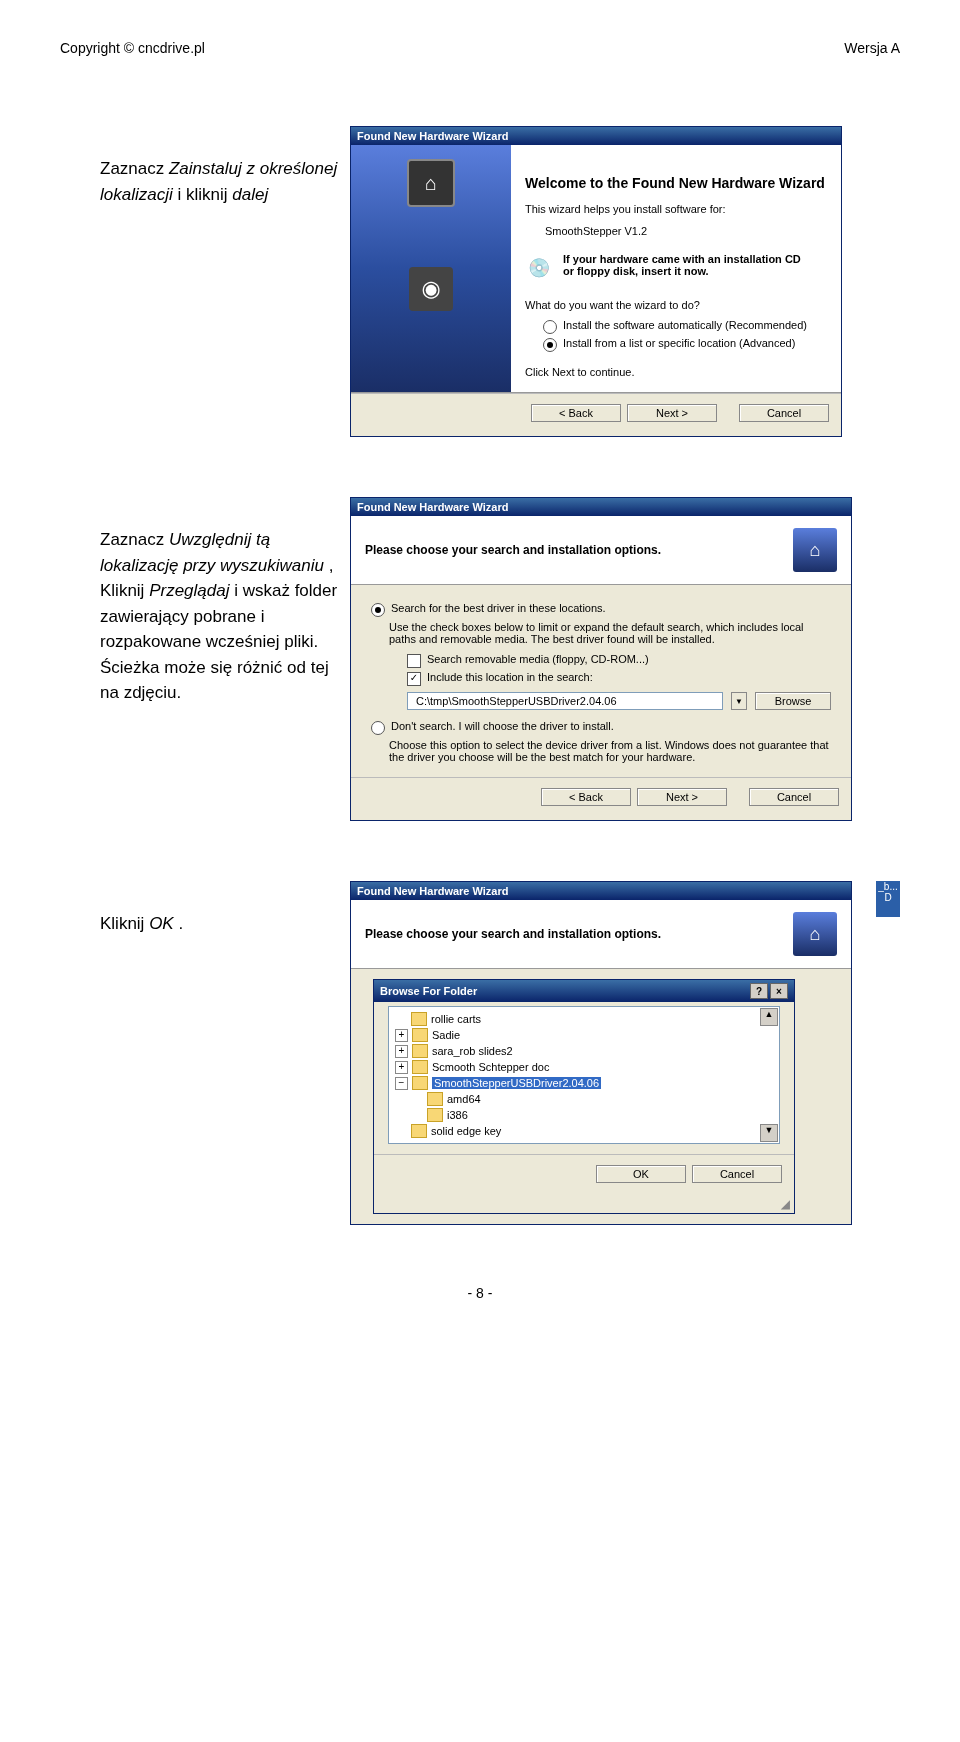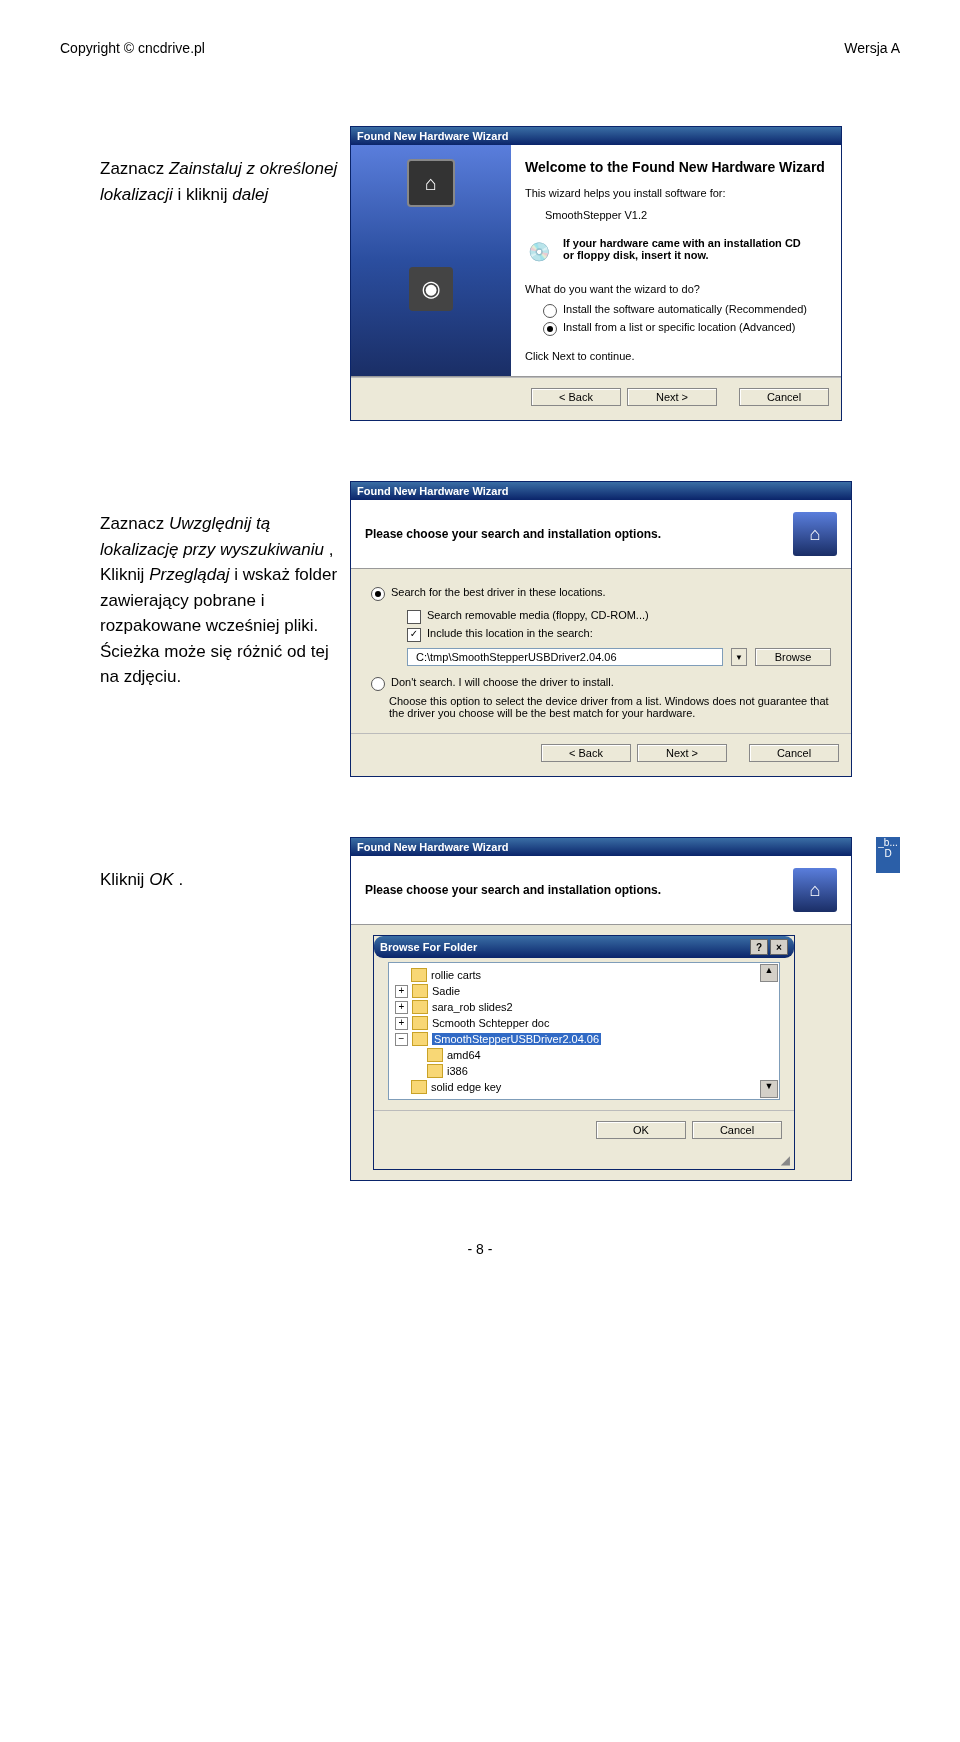--- a/index.html
+++ b/index.html
@@ -80,21 +80,21 @@
   .side-art .hw-icon2 {
     margin-top: 60px;
     width: 44px; height: 44px;
     background: #444;
     border-radius: 4px;
     display: flex; align-items:center; justify-content:center;
     color:#fff; font-size:22px;
   }
   .wizard-top .rhs {
     flex:1;
-    padding: 14px 14px 14px 14px;
+    padding: 30px 14px 14px 14px;
   }
   .wizard-top .rhs h3 {
     margin: 0 0 12px 0;
     font-size: 14px;
     font-weight: bold;
   }
   .wizard-main {
     padding: 14px 20px;
     background: #ECE9D8;
   }
@@ -168,21 +168,21 @@
   .sub-dialog {
     border:1px solid #0A246A;
     background:#ECE9D8;
     margin: 10px 10px 10px 22px;
     width: 420px;
   }
   .sub-dialog .sd-title {
     background: linear-gradient(#3a6ea5,#0A246A);
     color:#fff; font-weight:bold; font-size:11px;
     padding:3px 6px;
-    display:flex; justify-content:space-between; align-items:center;border-radius:9px;
+    display:flex; justify-content:space-between; align-items:center;
   }
   .sd-title .qx { display:flex; gap:2px; }
   .sd-title .qbtn { width:16px;height:14px;background:#d4d0c8;color:#000;border:1px solid #666;font-size:10px;display:flex;align-items:center;justify-content:center; }
   .tree {
     background:#fff; border:1px solid #7F9DB9;
     margin: 4px 14px 10px 14px;
     padding: 4px 2px;
     font-size:11px;
     max-height: 160px;
     overflow:hidden;
@@ -280,20 +280,21 @@
         <div class="xp-title">Found New Hardware Wizard</div>
         <div class="wizard-header-strip">
           <h4>Please choose your search and installation options.</h4>
           <div class="small-badge">⌂</div>
         </div>
         <div class="wizard-main">
           <div class="radio-line">
             <span class="radio-dot checked"></span>
             <span>Search for the best driver in these locations.</span>
           </div>
+          <div class="indent small" style="margin-top:4px;">Use the check boxes below to limit or expand the default search, which includes local paths and removable media. The best driver found will be installed.</div>
           <div class="check-line indent2" style="margin-top:8px;">
             <span class="checkbox"></span>
             <span>Search removable media (floppy, CD-ROM...)</span>
           </div>
           <div class="check-line indent2">
             <span class="checkbox checked"></span>
             <span>Include this location in the search:</span>
           </div>
           <div class="path-row">
             <div class="path-input">C:\tmp\SmoothStepperUSBDriver2.04.06</div>

